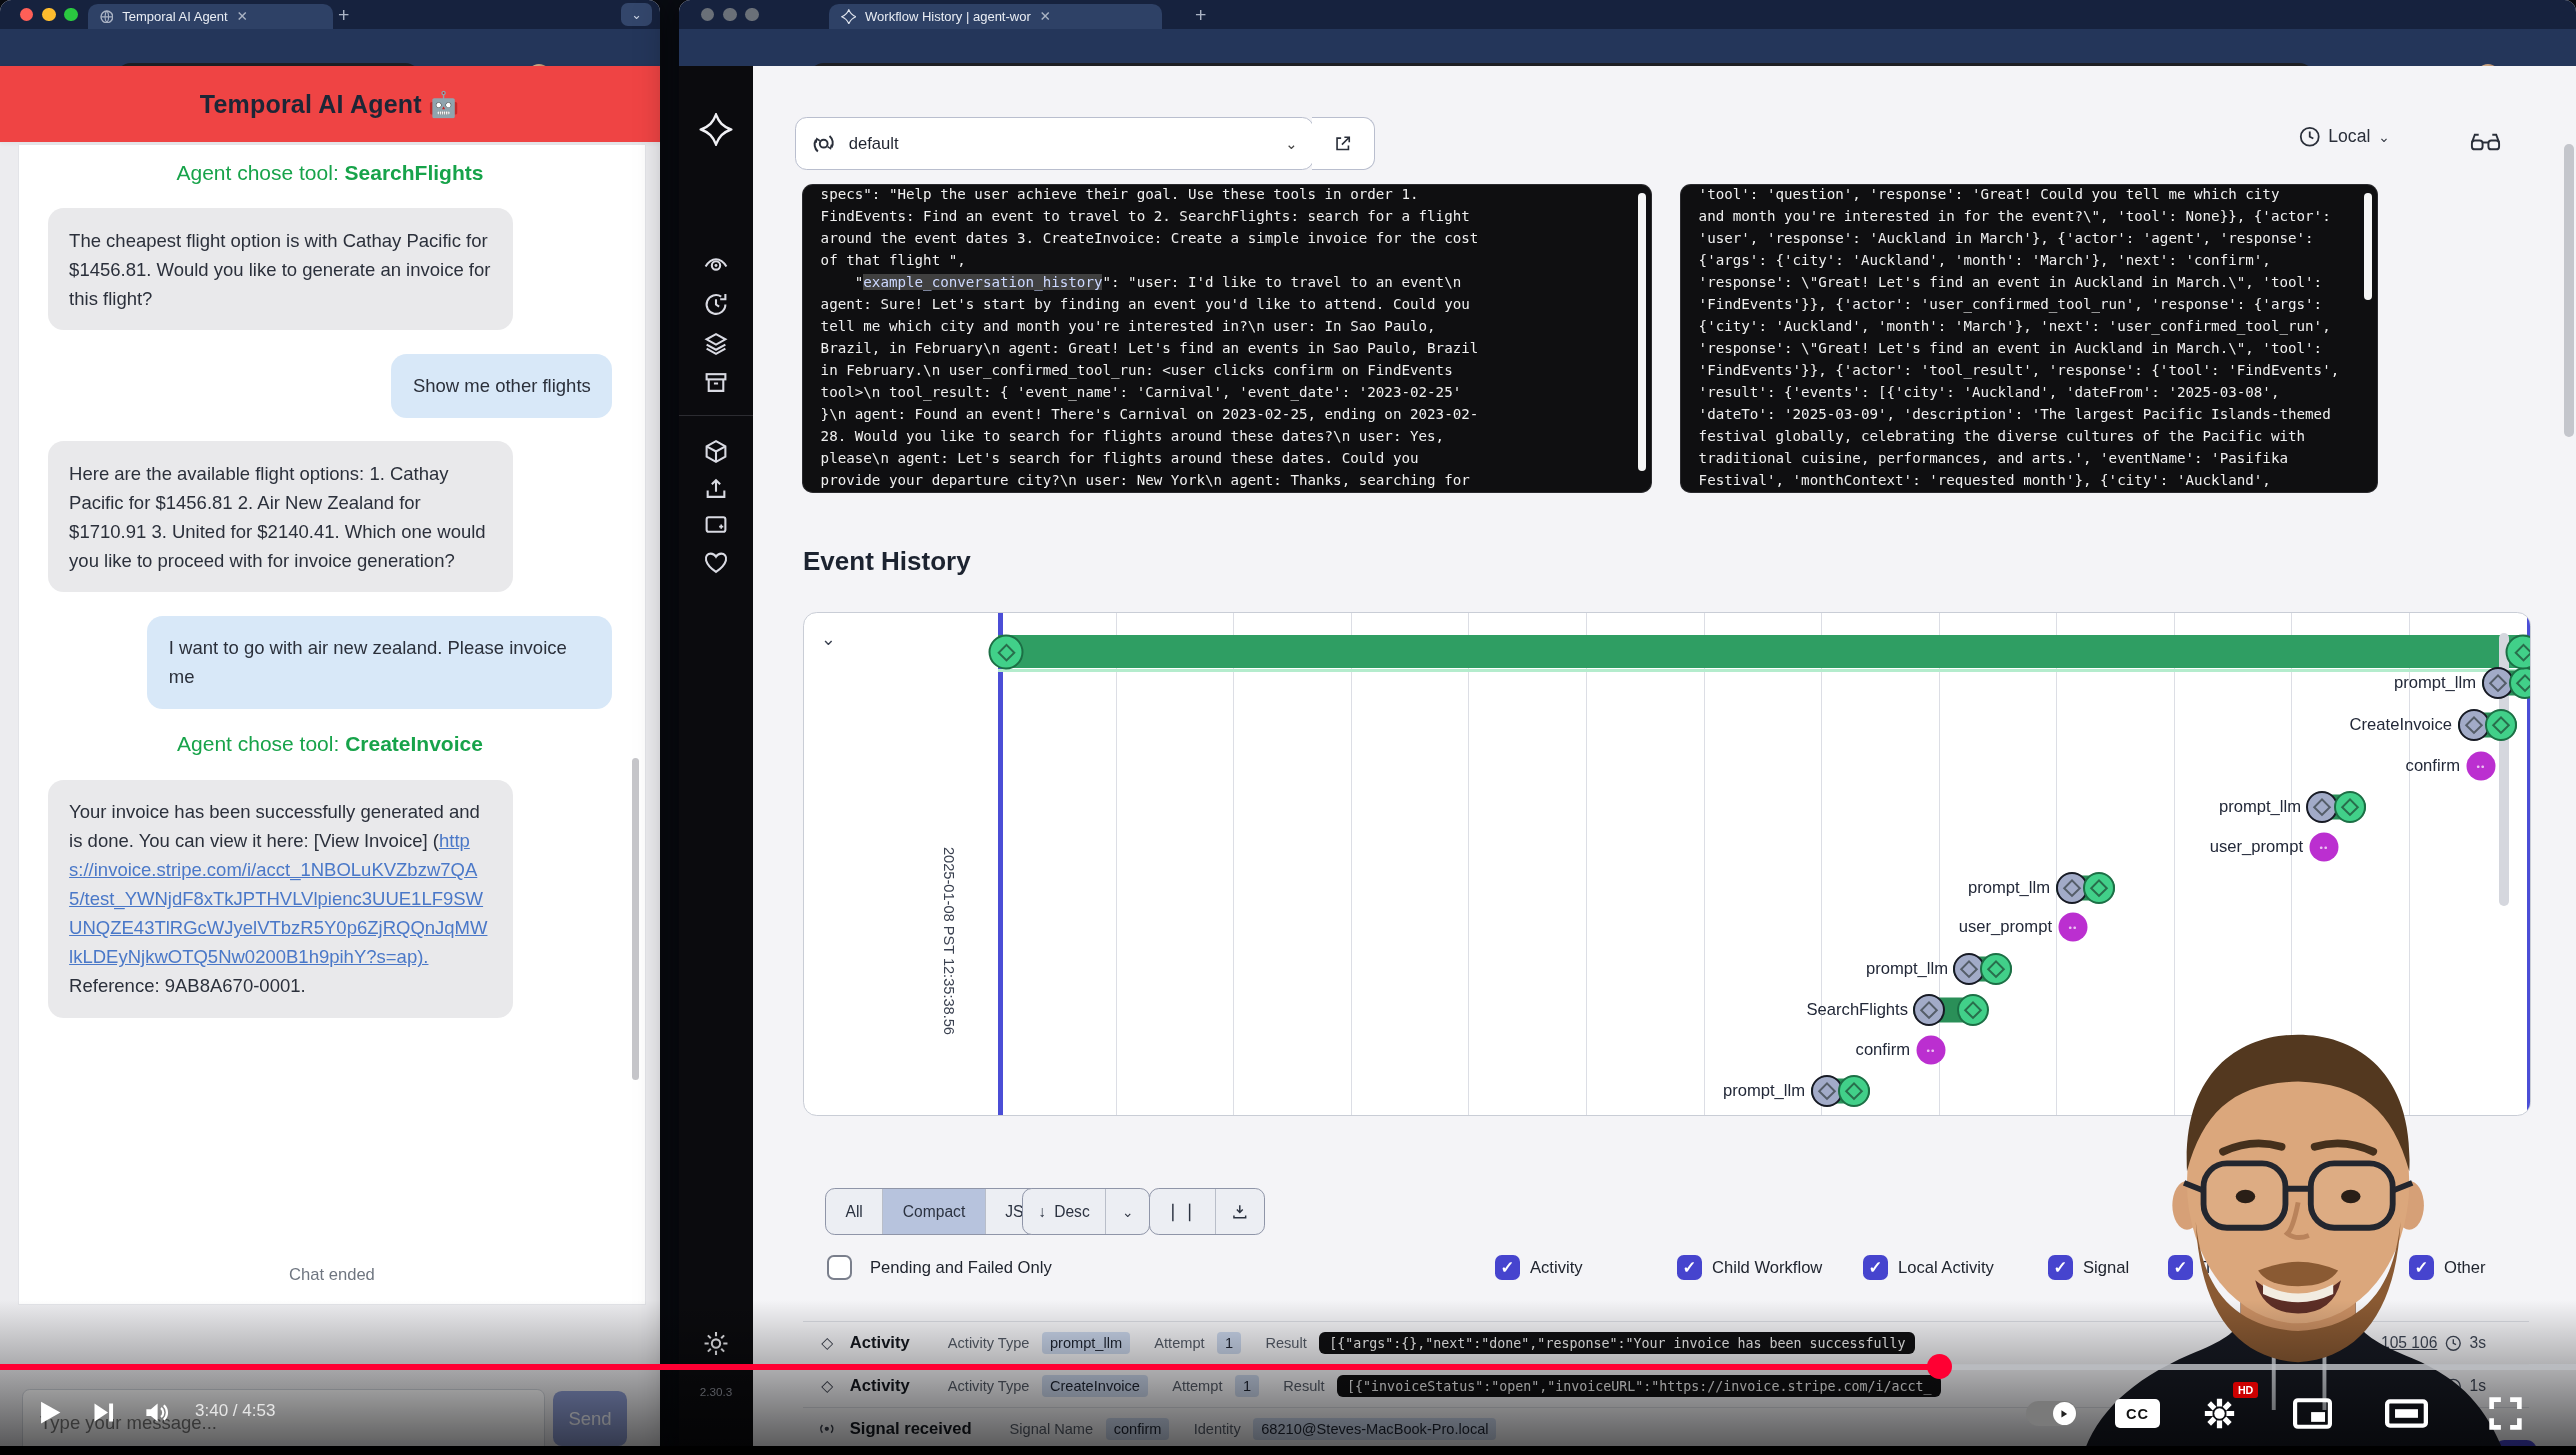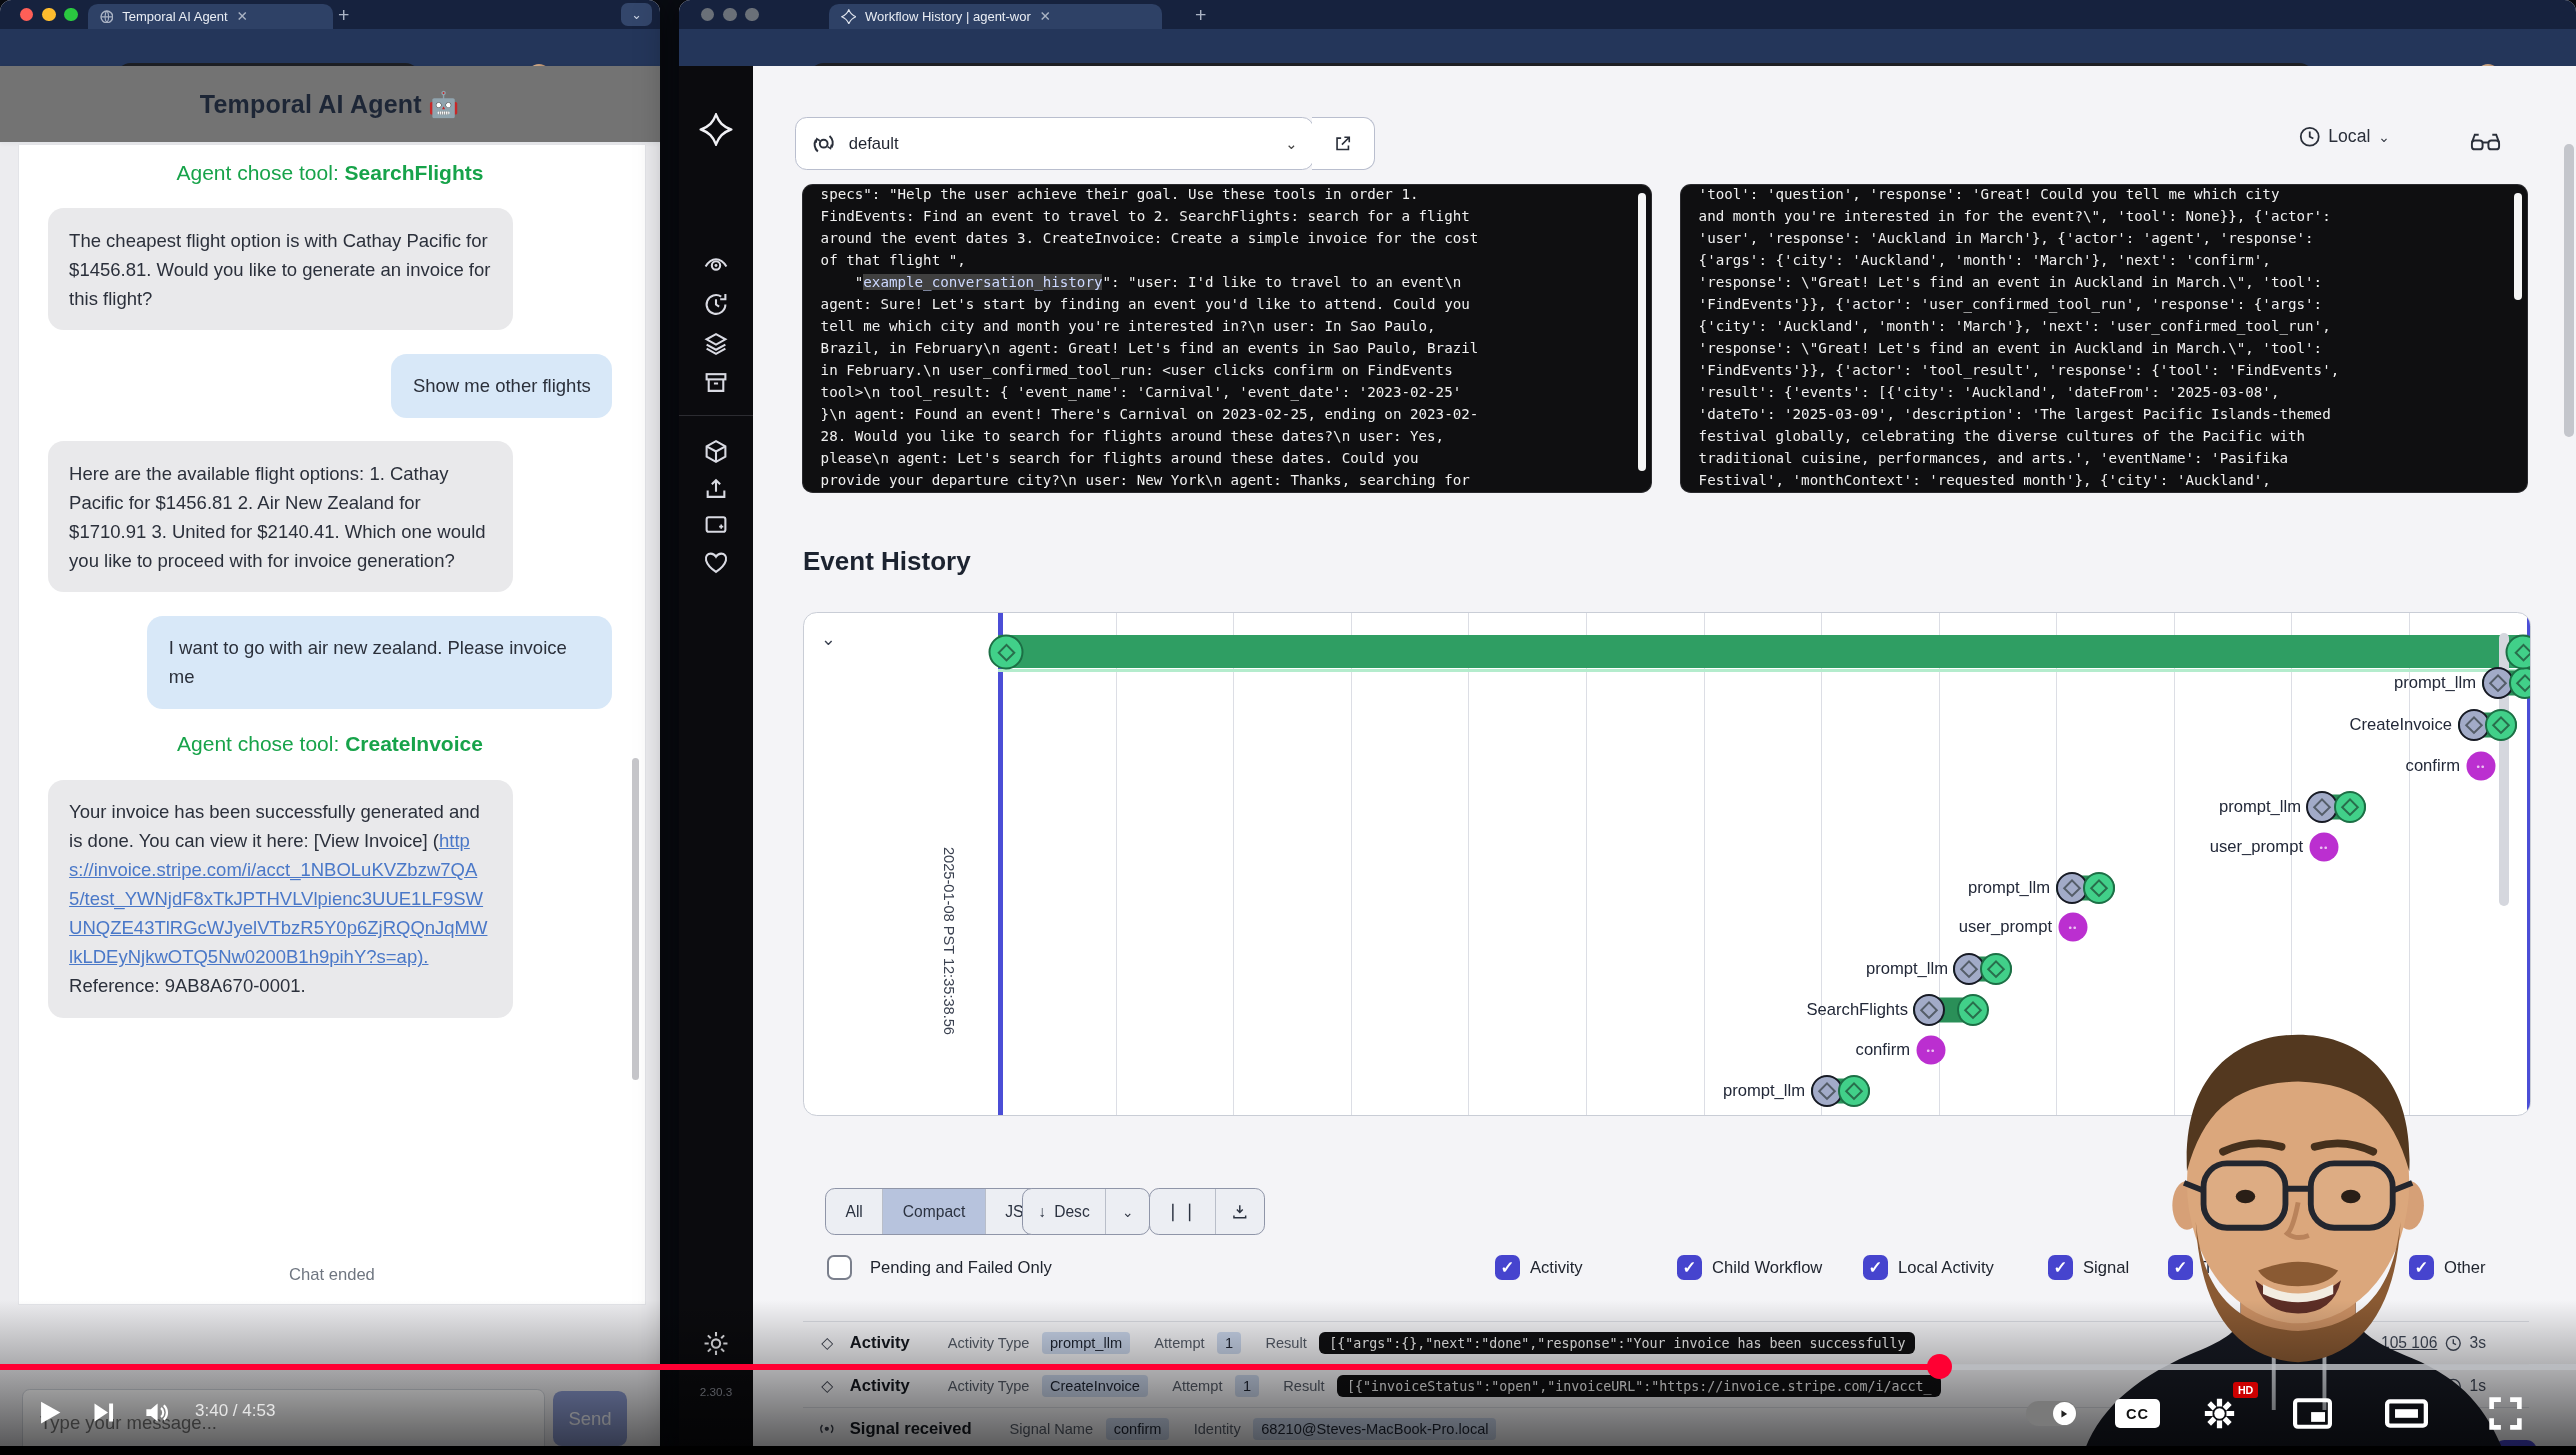--- a/index.html
+++ b/index.html
@@ -18,21 +18,21 @@
   .navic{position:absolute;top:37px;color:#93a0b8;font-size:18.5px;}
   .pill{position:absolute;top:34px;height:27px;background:#1d1f24;border-radius:14.6px;display:flex;align-items:center;color:#e7eaef;font-size:13px;}
   .pill .info{width:15.6px;height:15.6px;border-radius:50%;border:1.4px solid #9aa4b6;color:#9aa4b6;font-size:10.7px;display:flex;align-items:center;justify-content:center;margin:0 9.8px 0 11.7px;font-family:"Liberation Serif",serif;font-style:italic;}
   .pill .rest{color:#9aa4b6;}
   .pill .star{margin-left:auto;margin-right:11.7px;color:#aab3c4;font-size:14.6px;}
   .chromeic{position:absolute;top:36px;color:#c3cada;font-size:14.6px;}
   .avatar{position:absolute;top:35px;width:24.4px;height:24.4px;border-radius:50%;background:radial-gradient(circle at 35% 30%,#e8c9a8,#9c6b4a 70%,#6b4630);}
   .tsearch{position:absolute;top:2.9px;width:31px;height:23.4px;background:#33466b;border-radius:6.8px;color:#cdd5e4;font-size:12.7px;display:flex;align-items:center;justify-content:center;}
   
   #app-left{position:absolute;left:0;top:66px;right:0;bottom:0;background:#ececef;}
-  #app-header{position:absolute;left:0;right:0;top:0;height:76px;background:#737373;border-bottom:1px solid #e2e4e8;box-shadow:0 1px 3.9px rgba(0,0,0,.05);display:flex;align-items:center;justify-content:center;}
+  #app-header{position:absolute;left:0;right:0;top:0;height:76px;background:#ef4444;border-bottom:1px solid #e2e4e8;box-shadow:0 1px 3.9px rgba(0,0,0,.05);display:flex;align-items:center;justify-content:center;}
   #app-header h1{font-size:25px;margin:0;color:#1d2636;letter-spacing:0.2px;}
   #chat-card{position:absolute;left:17.6px;right:13.7px;top:78px;height:1159px;background:#fff;border:1px solid #e3e4e8;overflow:hidden;}
   #chat-list{position:absolute;left:29px;right:33px;top:15.6px;display:flex;flex-direction:column;gap:23.4px;}
   .tool-line{text-align:center;color:#17a34a;font-size:21px;}
   .tool-line b{font-weight:bold;}
   .bubble{max-width:422px;padding:17.6px 21.5px;border-radius:15.6px;font-size:18.5px;line-height:29px;color:#2b303b;}
   .bubble.agent{background:#e9e9eb;align-self:flex-start;}
   .bubble.user{background:#d8e8f8;align-self:flex-end;}
   .bubble a{color:#4a78c8;text-decoration:underline;word-break:break-all;}
   #chat-scrollbar{position:absolute;right:5.9px;top:613px;width:7.8px;height:322px;background:#c6c6ca;border-radius:3.9px;}
@@ -290,21 +290,21 @@
 tell me which city and month you're interested in?\n user: In Sao Paulo,
 Brazil, in February\n agent: Great! Let's find an events in Sao Paulo, Brazil
 in February.\n user_confirmed_tool_run: &lt;user clicks confirm on FindEvents
 tool&gt;\n tool_result: { 'event_name': 'Carnival', 'event_date': '2023-02-25'
 }\n agent: Found an event! There's Carnival on 2023-02-25, ending on 2023-02-
 28. Would you like to search for flights around these dates?\n user: Yes,
 please\n agent: Let's search for flights around these dates. Could you
 provide your departure city?\n user: New York\n agent: Thanks, searching for</span></pre>
         <div class="code-sb" style="height:278px;"></div>
       </div>
-      <div class="code-panel" style="left:1002px;width:846px;">
+      <div class="code-panel" style="left:1002px;width:696px;">
         <pre>'tool': 'question', 'response': 'Great! Could you tell me which city
 and month you're interested in for the event?\", 'tool': None}}, {'actor':
 'user', 'response': 'Auckland in March'}, {'actor': 'agent', 'response':
 {'args': {'city': 'Auckland', 'month': 'March'}, 'next': 'confirm',
 'response': \"Great! Let's find an event in Auckland in March.\", 'tool':
 'FindEvents'}}, {'actor': 'user_confirmed_tool_run', 'response': {'args':
 {'city': 'Auckland', 'month': 'March'}, 'next': 'user_confirmed_tool_run',
 'response': \"Great! Let's find an event in Auckland in March.\", 'tool':
 'FindEvents'}}, {'actor': 'tool_result', 'response': {'tool': 'FindEvents',
 'result': {'events': [{'city': 'Auckland', 'dateFrom': '2025-03-08',

